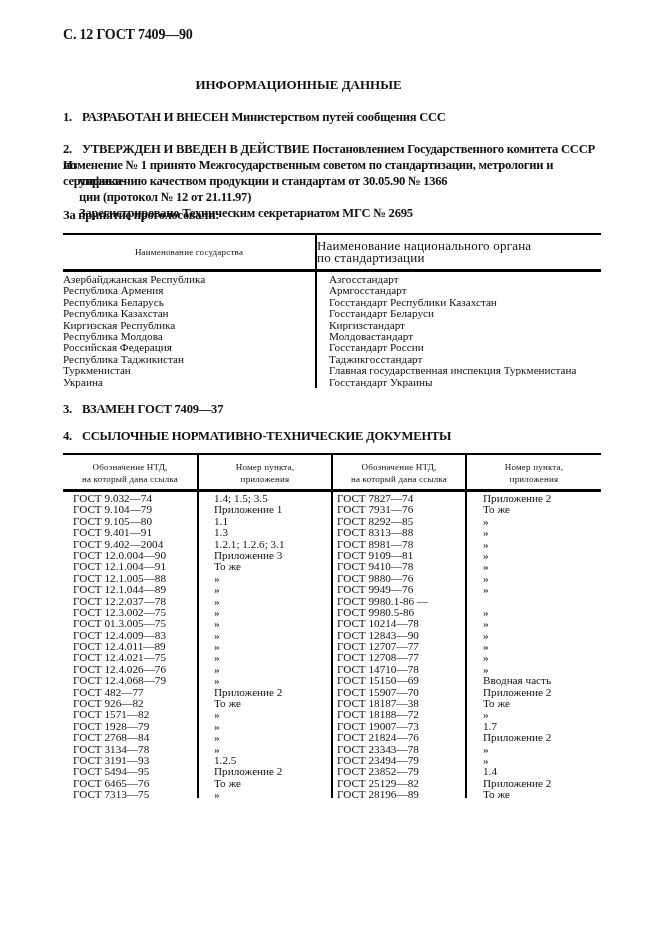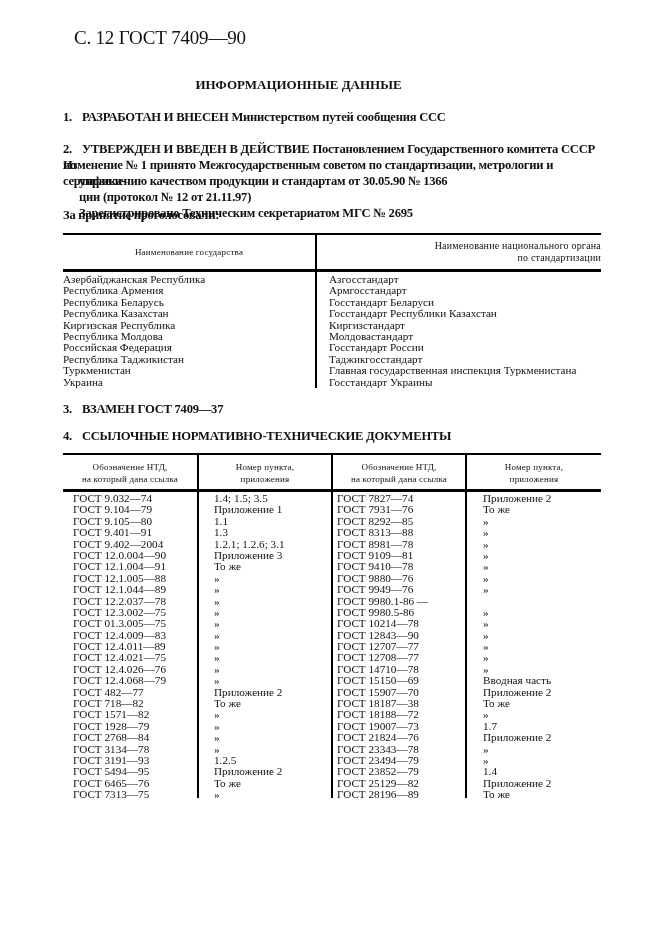--- a/index.html
+++ b/index.html
@@ -2,35 +2,35 @@
 <html><head>
 <meta charset="utf-8">
 <style>
   html, body { margin: 0; padding: 0; background: #ffffff; }
   body {
     width: 661px; height: 936px; position: relative; overflow: hidden;
     font-family: "Liberation Serif", "DejaVu Serif", serif;
     color: #111111;
   }
   .abs { position: absolute; }
-  .page-header { left: 74px; top: 27px; font-size: 19px; font-weight: normal; letter-spacing: -0.2px; }
+  .page-header { left: 63px; top: 27px; font-size: 14px; font-weight: bold; letter-spacing: -0.2px; }
   .section-title { left: 0; width: 597px; top: 77px; text-align: center; font-size: 13px; font-weight: bold; }
   .para { left: 63px; width: 545px; font-size: 12.6px; line-height: 16px; font-weight: bold; letter-spacing: -0.25px; }
   .para .num { display: inline-block; width: 16px; }
   .para .lead { font-weight: bold; }
   .para .rest { font-weight: bold; }
   .indent { padding-left: 16px; }
 
   
   .t1 { left: 63px; top: 233px; width: 538px; }
   .t1-top { position:absolute; left:0; top:0; width:538px; height:2px; background:#000; }
   .t1-hdr-bottom { position:absolute; left:0; top:36px; width:538px; height:3px; background:#000; }
   .t1-vline { position:absolute; left:252px; top:0; width:2px; height:155px; background:#000; }
   .t1-h1 { position:absolute; left:0; width:252px; top:14px; text-align:center; font-size:9px; letter-spacing:0.2px; }
-  .t1-h2 { position:absolute; left:254px; width:284px; top:7px; text-align:right; font-size:10px; line-height:12px; letter-spacing:0.2px; }
+  .t1-h2 { position:absolute; left:254px; width:284px; top:7px; text-align:left; font-size:13px; line-height:12px; letter-spacing:0.2px; }
   .t1-col1 { position:absolute; left:0; top:41px; width:250px; font-size:11.2px; line-height:11.4px; }
   .t1-col2 { position:absolute; left:258px; top:41px; width:280px; font-size:11.2px; line-height:11.4px;margin-left:8px; }
 
   
   .t2 { left: 63px; top: 453px; width: 538px; }
   .t2-top { position:absolute; left:0; top:0; width:538px; height:2px; background:#000; }
   .t2-hdr-bottom { position:absolute; left:0; top:36px; width:538px; height:3px; background:#000; }
   .t2-vline { position:absolute; top:0; width:2px; height:345px; background:#000; }
   .t2-h { position:absolute; top:8px; text-align:center; font-size:9px; line-height:12px; letter-spacing:0.2px; }
   .t2-col { position:absolute; top:40px; font-size:11.2px; line-height:11.4px; white-space: nowrap; }
@@ -100,22 +100,22 @@
     <div class="row">Киргизская Республика</div>
     <div class="row">Республика Молдова</div>
     <div class="row">Российская Федерация</div>
     <div class="row">Республика Таджикистан</div>
     <div class="row">Туркменистан</div>
     <div class="row">Украина</div>
   </div>
   <div class="t1-col2">
     <div class="row">Азгосстандарт</div>
     <div class="row">Армгосстандарт</div>
+    <div class="row">Госстандарт Республики Казахстан</div>
     <div class="row">Госстандарт Беларуси</div>
-    <div class="row">Госстандарт Республики Казахстан</div>
     <div class="row">Киргизстандарт</div>
     <div class="row">Молдовастандарт</div>
     <div class="row">Госстандарт России</div>
     <div class="row">Таджикгосстандарт</div>
     <div class="row">Главная государственная инспекция Туркменистана</div>
     <div class="row">Госстандарт Украины</div>
   </div>
 </div>
 
 <div class="abs para" style="top:401px;">
@@ -164,21 +164,21 @@
       <div class="row">ГОСТ 12.1.044—89</div>
       <div class="row">ГОСТ 12.2.037—78</div>
       <div class="row">ГОСТ 12.3.002—75</div>
       <div class="row">ГОСТ 01.3.005—75</div>
       <div class="row">ГОСТ 12.4.009—83</div>
       <div class="row">ГОСТ 12.4.011—89</div>
       <div class="row">ГОСТ 12.4.021—75</div>
       <div class="row">ГОСТ 12.4.026—76</div>
       <div class="row">ГОСТ 12.4.068—79</div>
       <div class="row">ГОСТ 482—77</div>
-      <div class="row">ГОСТ 718—82</div>
+      <div class="row">ГОСТ 926—82</div>
       <div class="row">ГОСТ 1571—82</div>
       <div class="row">ГОСТ 1928—79</div>
       <div class="row">ГОСТ 2768—84</div>
       <div class="row">ГОСТ 3134—78</div>
       <div class="row">ГОСТ 3191—93</div>
       <div class="row">ГОСТ 5494—95</div>
       <div class="row">ГОСТ 6465—76</div>
       <div class="row">ГОСТ 7313—75</div>
     </div>
   <div class="t2-col" id="col-left-clause" style="left:151px;">

